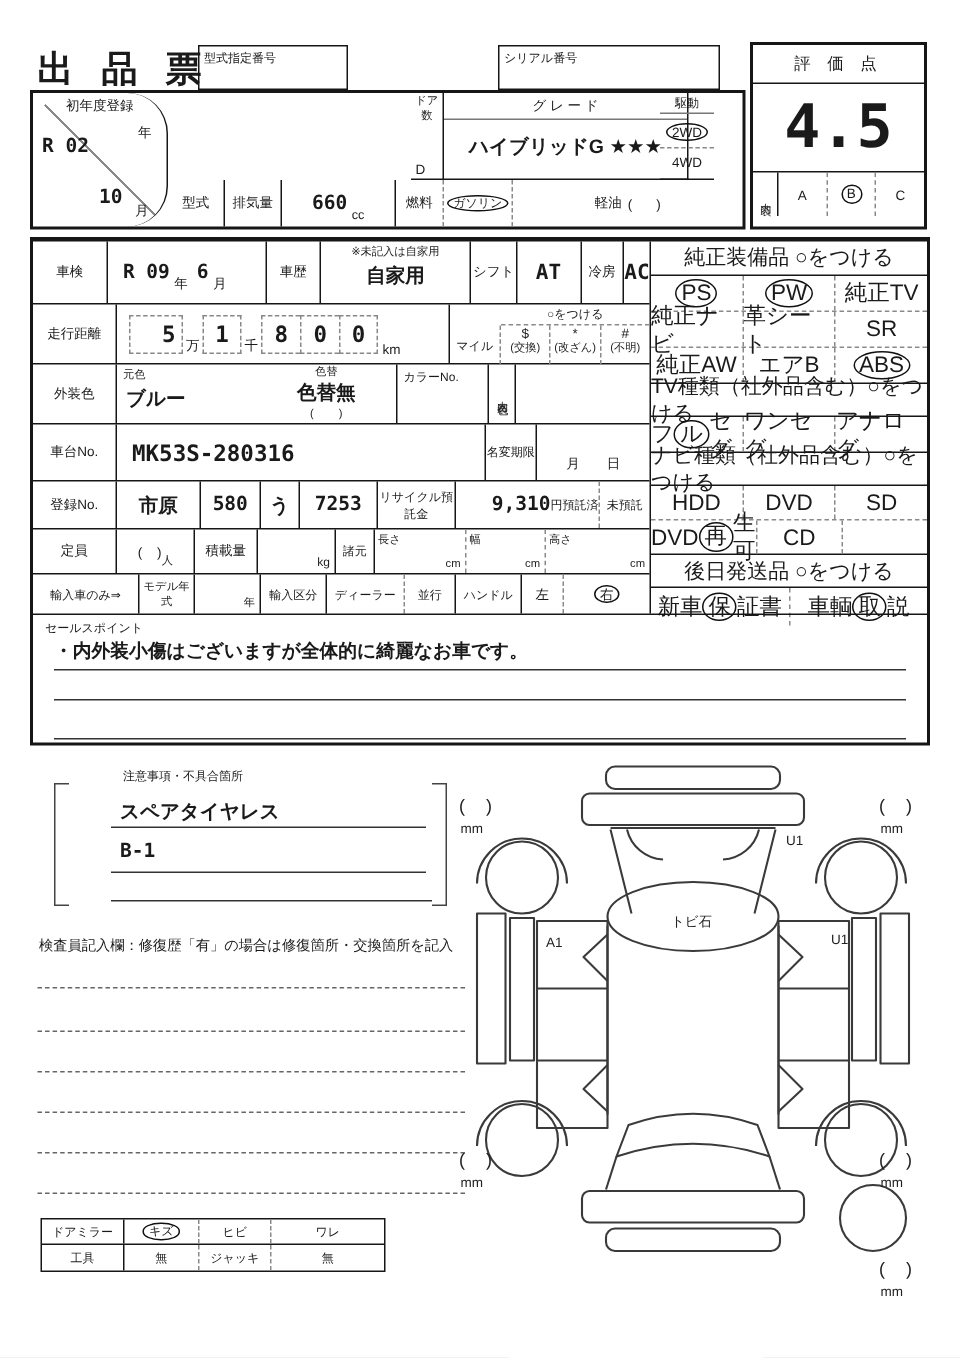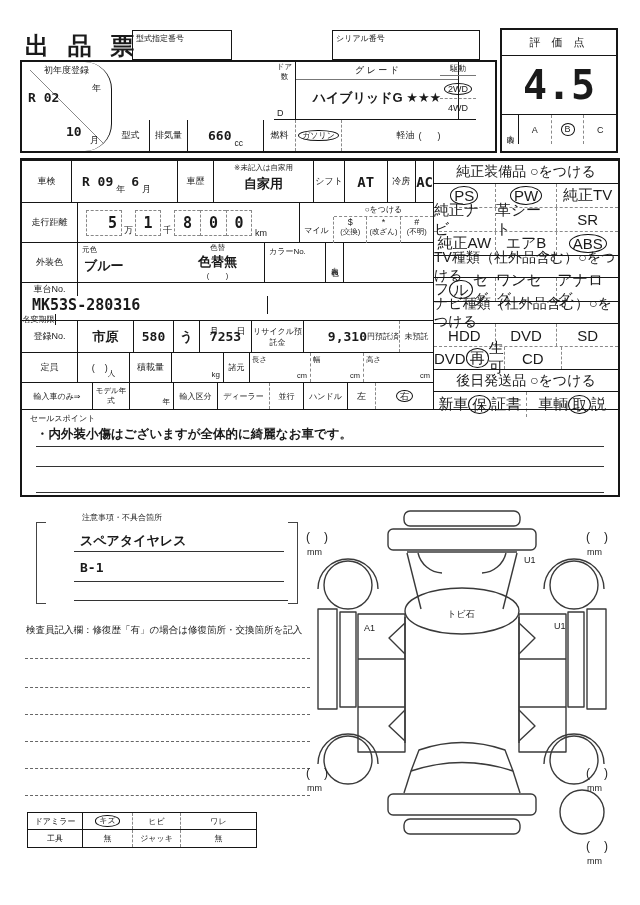--- a/index.html
+++ b/index.html
@@ -173,21 +173,21 @@
             <div class="lbl7">色替</div>
             <div class="val">色替無</div>
             <div class="lbl7 pre">(        )</div>
           </div>
         </div>
         <div class="brs lbl8" style="width:56px;padding:3px 0 0 4px;">カラーNo.</div>
         <div class="c brs vtx" style="width:18px;">内装色</div>
         <div style="flex:1;"></div>
       </div>
 
-      <div class="row" style="height:38px;flex-direction:column;">
+      <div class="row" style="height:38px;">
         <div class="c brs lbl" style="width:56px;">車台No.</div>
         <div class="c brs val mono" style="width:246px;justify-content:flex-start;padding-left:10px;font-size:15px;">MK53S-280316</div>
         <div class="c brs lbl8" style="width:34px;text-align:center;">名変期限</div>
         <div class="c lbl" style="flex:1;gap:18px;align-items:flex-end;padding-bottom:4px;">
           <span>月</span>
           <span>日</span>
         </div>
       </div>
 
       <div class="row" style="height:32px;">

